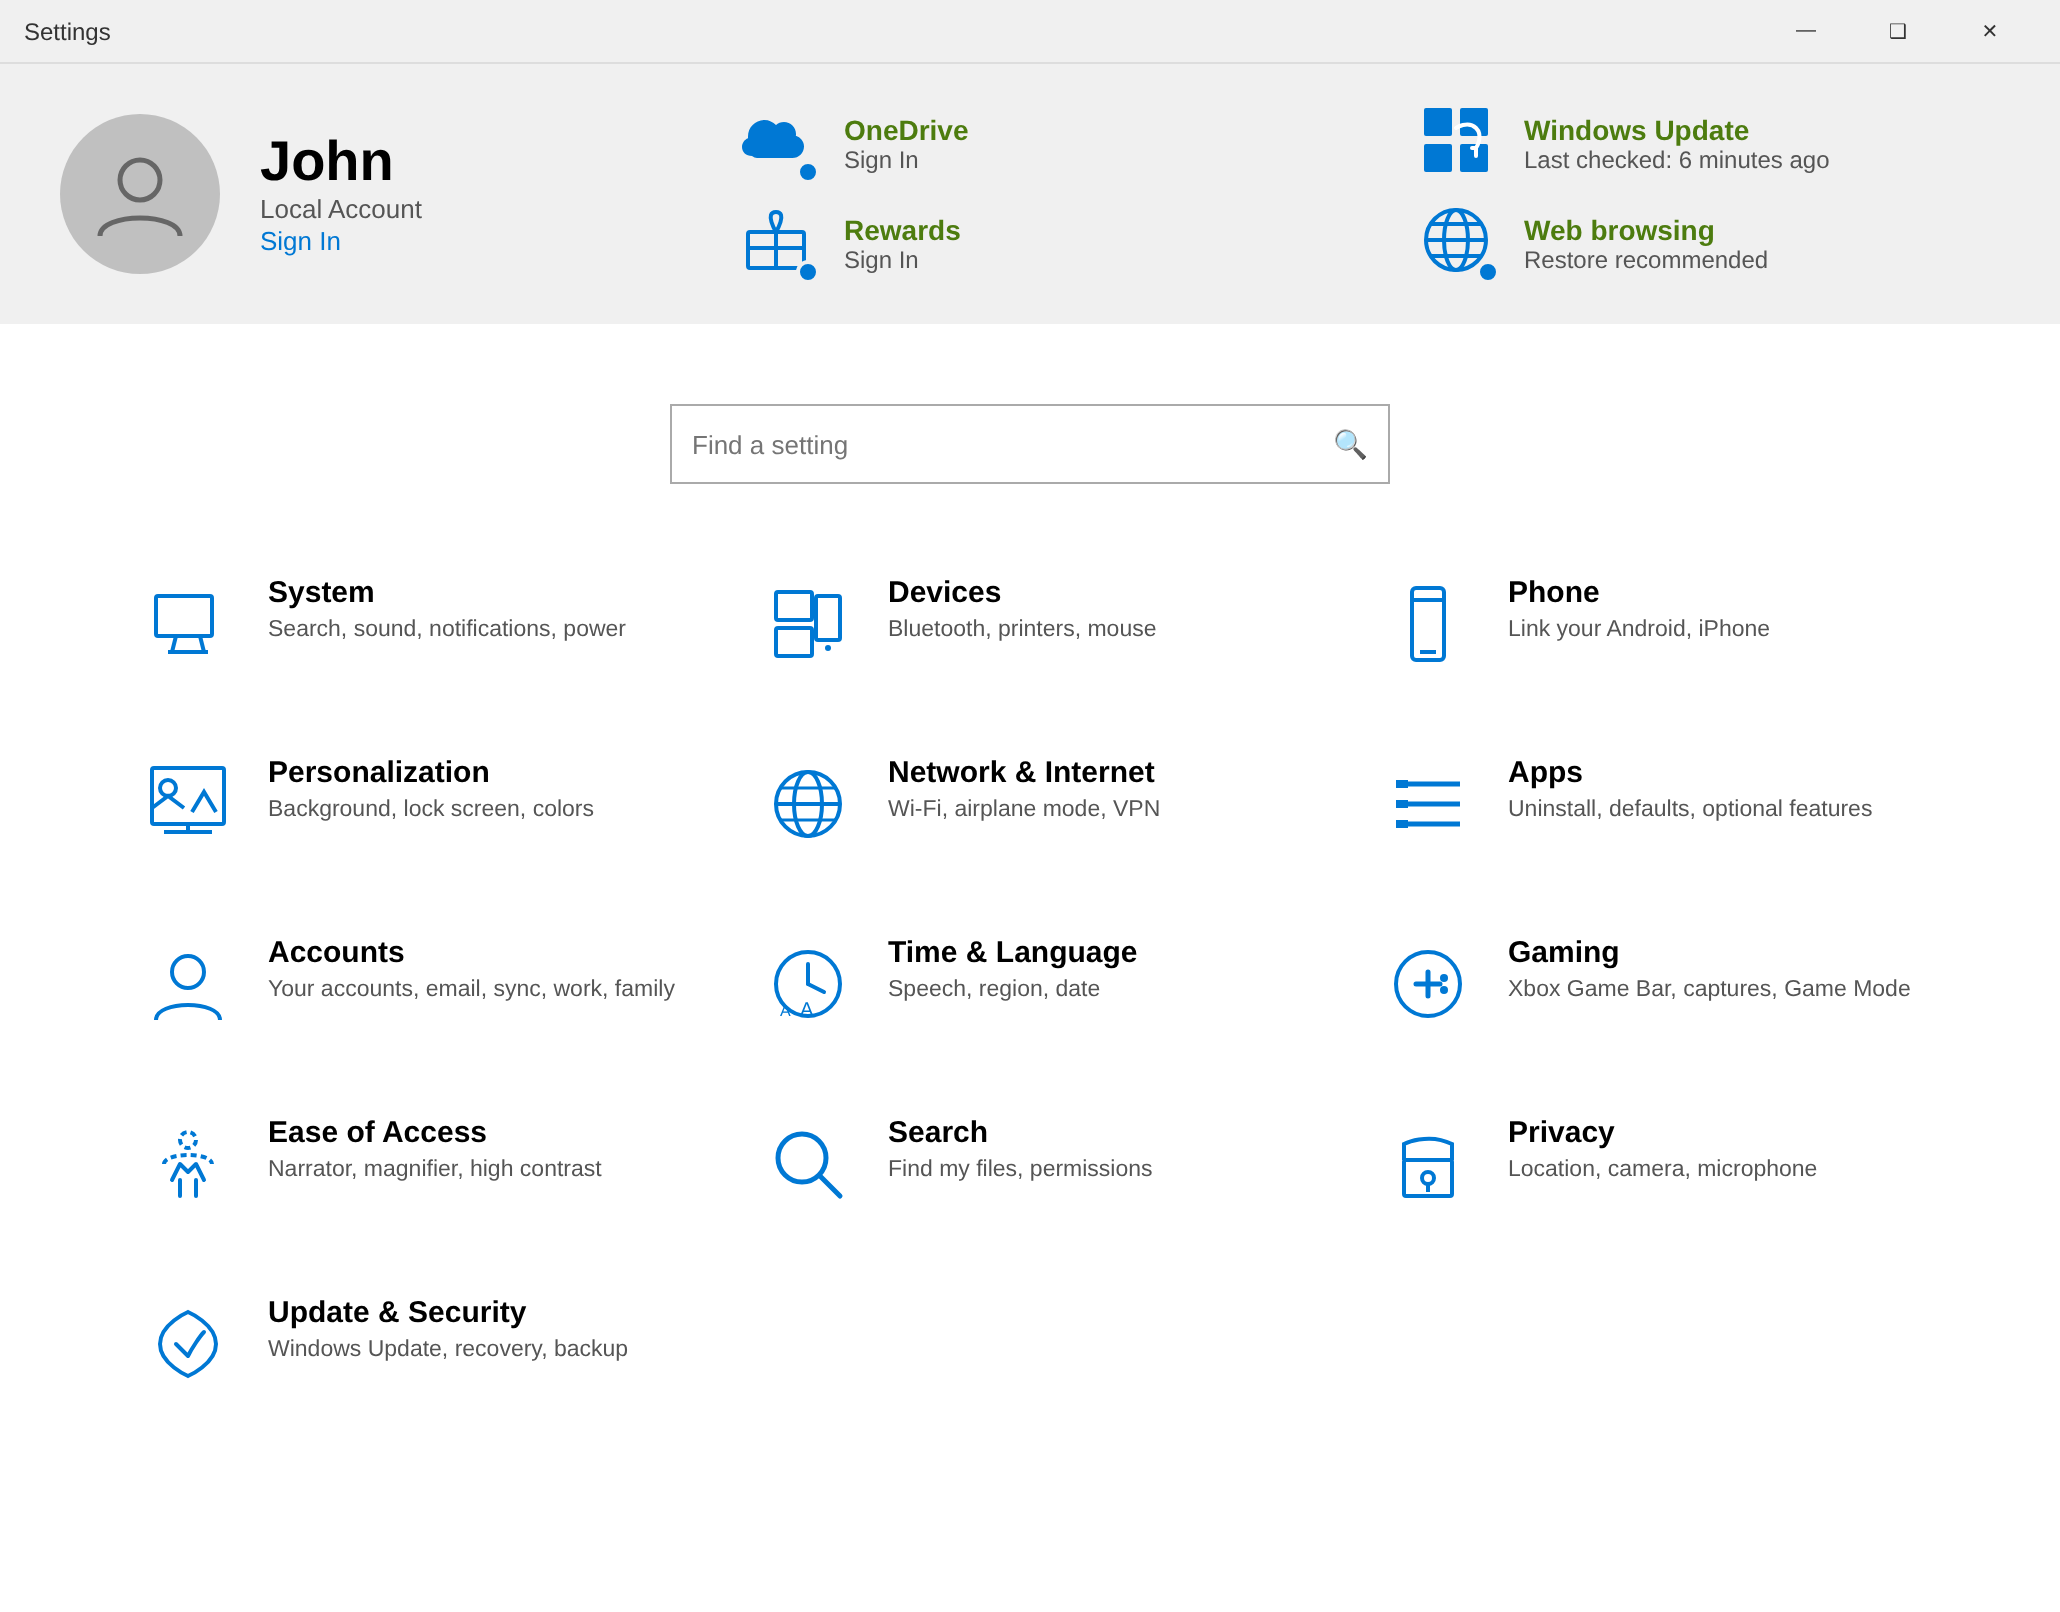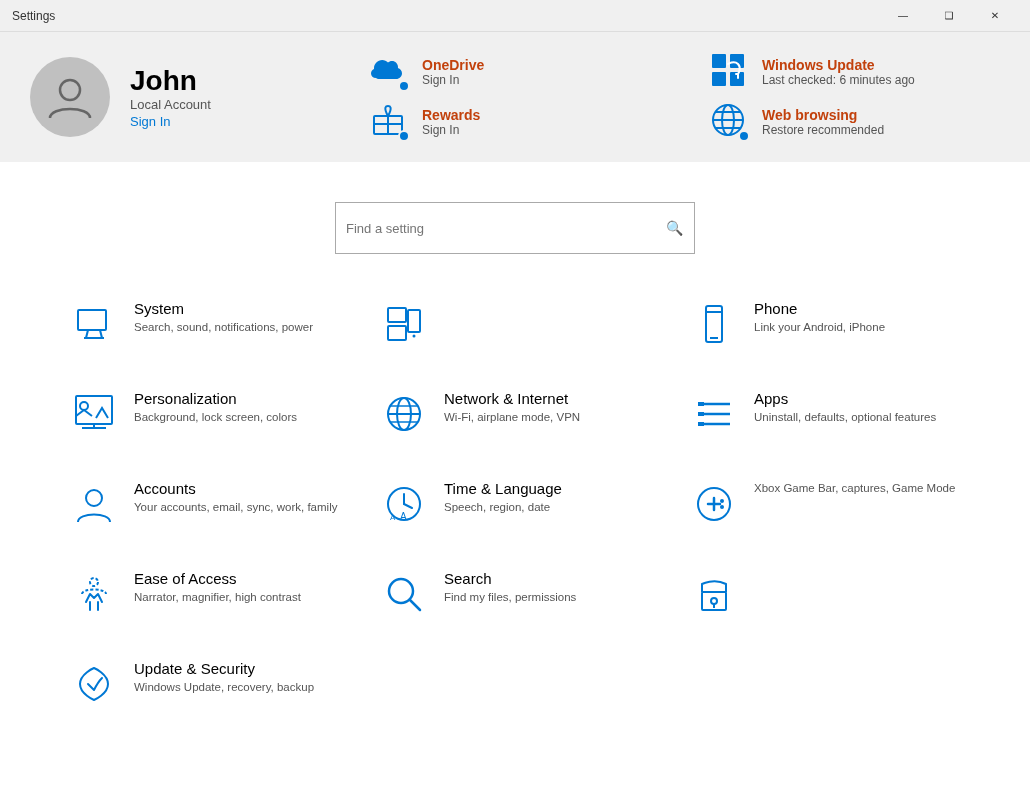--- a/index.html
+++ b/index.html
@@ -111,21 +111,21 @@
       border-radius: 50%;
       background: #0078d4;
       position: absolute;
       bottom: 0;
       right: 0;
       border: 2px solid #f0f0f0;
     }
     .service-info .service-name {
       font-size: 14px;
       font-weight: 600;
-      color: #c2410c;
+      color: #4d7c0f;
     }
     .service-info .service-sub {
       font-size: 12px;
       color: #555;
     }
 
     
     .main-content {
       flex: 1;
       overflow-y: auto;
@@ -138,21 +138,21 @@
       display: flex;
       justify-content: center;
       margin: 20px 0 30px;
     }
     .search-bar {
       display: flex;
       align-items: center;
       border: 1px solid #aaa;
       background: #fff;
       width: 360px;
-      height: 52px;
+      height: 40px;
       padding: 0 10px;
     }
     .search-bar input {
       border: none;
       outline: none;
       flex: 1;
       font-size: 13px;
       color: #333;
       background: transparent;
     }
@@ -176,21 +176,21 @@
       width: 48px;
       height: 48px;
       flex-shrink: 0;
       display: flex;
       align-items: center;
       justify-content: center;
     }
     .setting-icon svg { width: 40px; height: 40px; }
     .setting-text .setting-title {
       font-size: 15px;
-      font-weight: 400;
+      font-weight: 700;
       color: #000;
       margin-bottom: 2px;
     }
     .setting-text .setting-desc {
       font-size: 11.5px;
       color: #555;
       line-height: 1.4;
     }
   </style>
 </head>
@@ -317,20 +317,24 @@
 
     <div class="setting-item">
       <div class="setting-icon">
         <svg viewBox="0 0 40 40" fill="none" xmlns="http://www.w3.org/2000/svg">
           <rect x="4" y="4" width="18" height="14" rx="1" stroke="#0078d4" stroke-width="2" fill="none"></rect>
           <rect x="24" y="6" width="12" height="22" rx="1" stroke="#0078d4" stroke-width="2" fill="none"></rect>
           <rect x="4" y="22" width="18" height="14" rx="1" stroke="#0078d4" stroke-width="2" fill="none"></rect>
           <circle cx="30" cy="32" r="1.5" fill="#0078d4"></circle>
         </svg>
       </div>
+      <div class="setting-text">
+        <div class="setting-title">Devices</div>
+        <div class="setting-desc">Bluetooth, printers, mouse</div>
+      </div>
     </div>
 
     <div class="setting-item">
       <div class="setting-icon">
         <svg viewBox="0 0 40 40" fill="none" xmlns="http://www.w3.org/2000/svg">
           <rect x="12" y="2" width="16" height="36" rx="2" stroke="#0078d4" stroke-width="2" fill="none"></rect>
           <line x1="16" y1="34" x2="24" y2="34" stroke="#0078d4" stroke-width="2"></line>
           <line x1="12" y1="8" x2="28" y2="8" stroke="#0078d4" stroke-width="2"></line>
         </svg>
       </div>
@@ -422,20 +426,21 @@
     <div class="setting-item">
       <div class="setting-icon">
         <svg viewBox="0 0 40 40" fill="none" xmlns="http://www.w3.org/2000/svg">
           <circle cx="20" cy="20" r="16" stroke="#0078d4" stroke-width="2" fill="none"></circle>
           <path d="M14 20 L26 20 M20 14 L20 26" stroke="#0078d4" stroke-width="2.5" stroke-linecap="round"></path>
           <circle cx="28" cy="17" r="2" fill="#0078d4"></circle>
           <circle cx="28" cy="23" r="2" fill="#0078d4"></circle>
         </svg>
       </div>
       <div class="setting-text">
+        <div class="setting-title">Gaming</div>
         <div class="setting-desc">Xbox Game Bar, captures, Game Mode</div>
       </div>
     </div>
 
     <div class="setting-item">
       <div class="setting-icon">
         <svg viewBox="0 0 40 40" fill="none" xmlns="http://www.w3.org/2000/svg">
           <circle cx="20" cy="8" r="4" stroke="#0078d4" stroke-width="2" fill="none" stroke-dasharray="3 2"></circle>
           <path d="M8 20 C8 14 32 14 32 20" stroke="#0078d4" stroke-width="2" fill="none" stroke-dasharray="3 2"></path>
           <path d="M12 28 L16 20 L20 24 L24 20 L28 28" stroke="#0078d4" stroke-width="2" fill="none" stroke-linecap="round" stroke-linejoin="round"></path>
@@ -464,20 +469,24 @@
 
     <div class="setting-item">
       <div class="setting-icon">
         <svg viewBox="0 0 40 40" fill="none" xmlns="http://www.w3.org/2000/svg">
           <path d="M8 18 L8 10 C8 10 20 4 32 10 L32 18" stroke="#0078d4" stroke-width="2" fill="none"></path>
           <rect x="8" y="18" width="24" height="18" rx="1" stroke="#0078d4" stroke-width="2" fill="none"></rect>
           <circle cx="20" cy="27" r="3" stroke="#0078d4" stroke-width="2" fill="none"></circle>
           <line x1="20" y1="30" x2="20" y2="34" stroke="#0078d4" stroke-width="2"></line>
         </svg>
       </div>
+      <div class="setting-text">
+        <div class="setting-title">Privacy</div>
+        <div class="setting-desc">Location, camera, microphone</div>
+      </div>
     </div>
 
     <div class="setting-item">
       <div class="setting-icon">
         <svg viewBox="0 0 40 40" fill="none" xmlns="http://www.w3.org/2000/svg">
           <path d="M20 4 C20 4 34 10 34 20 C34 30 20 36 20 36 C20 36 6 30 6 20 C6 10 20 4 20 4 Z" stroke="#0078d4" stroke-width="2" fill="none"></path>
           <path d="M14 20 C16 22 18 24 20 26 C22 22 26 16 28 14" stroke="#0078d4" stroke-width="2" fill="none" stroke-linecap="round" stroke-linejoin="round"></path>
         </svg>
       </div>
       <div class="setting-text">

